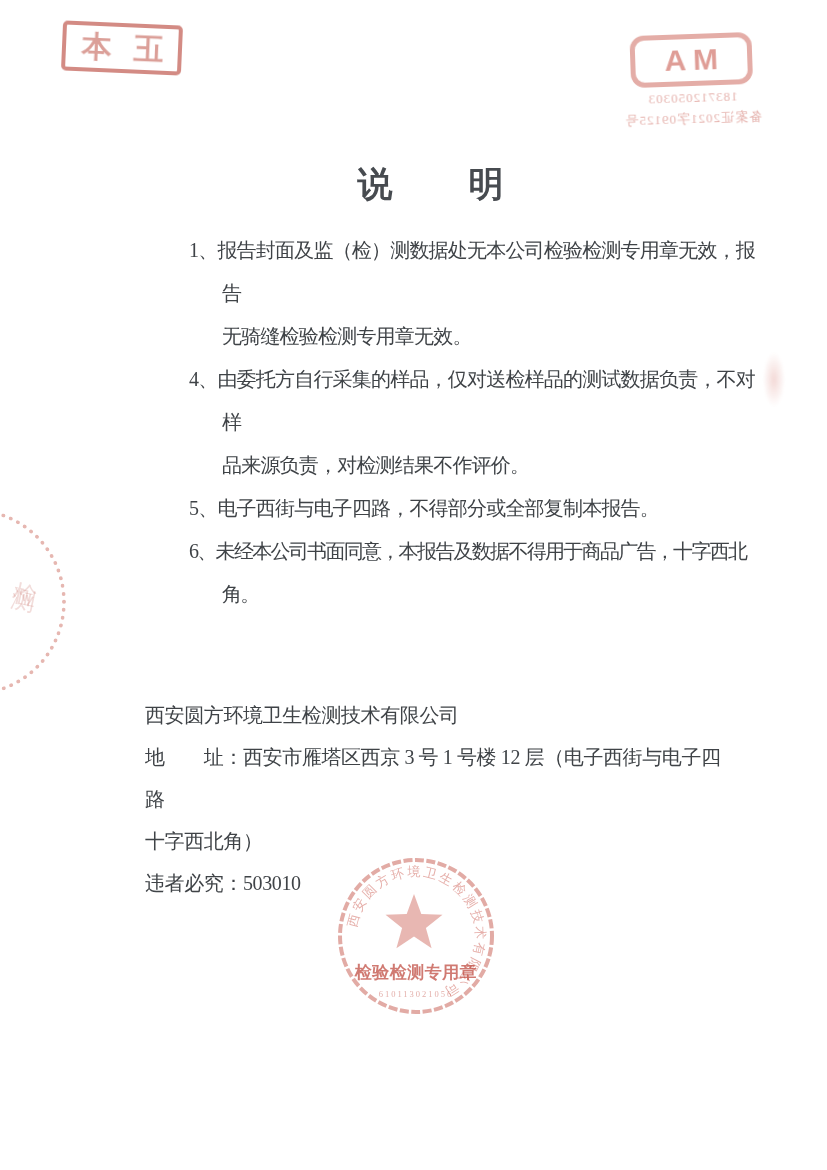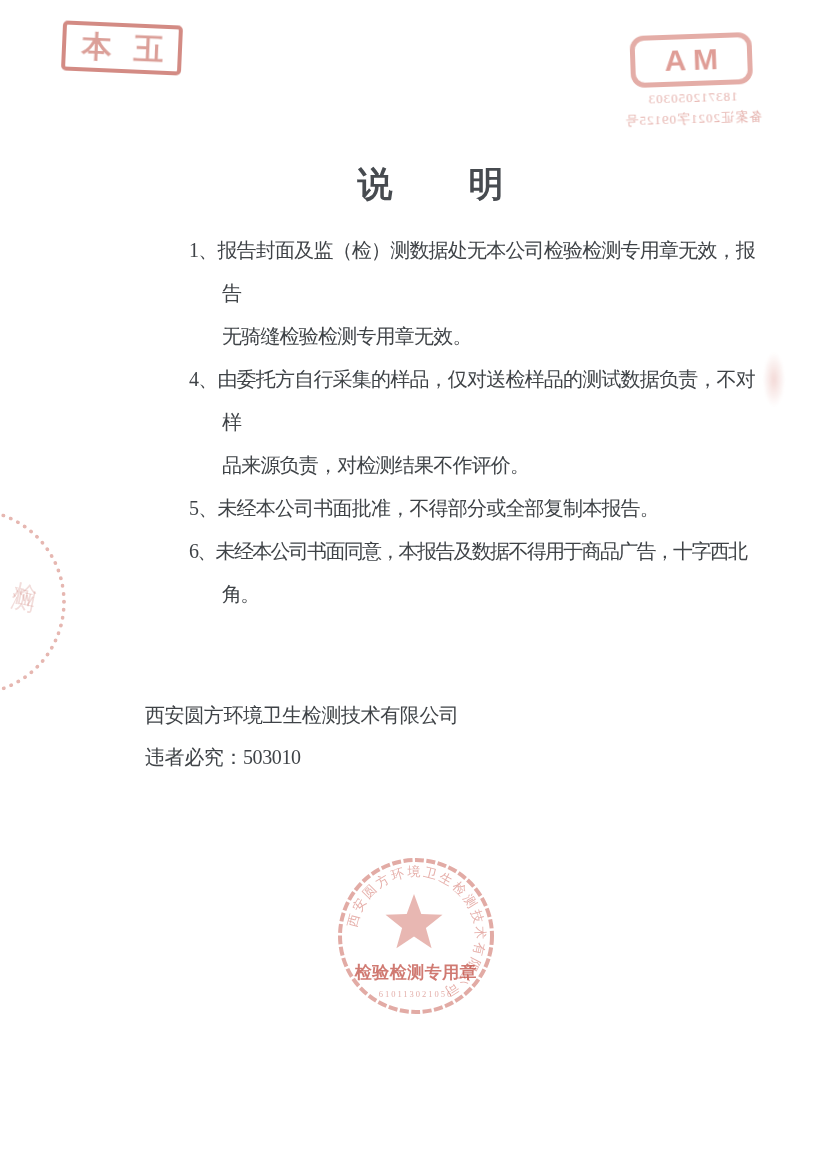--- a/index.html
+++ b/index.html
@@ -130,26 +130,28 @@
     <div class="am-line">备案证2021字09125号</div>
   </div>
 
   <div class="doc-title">说　　明</div>
 
   <div class="notes">
     <p class="note"><span>1、</span><span>报告封面及监（检）测数据处无本公司检验检测专用章无效，报告
 无骑缝检验检测专用章无效。</span></p>
     <p class="note"><span>4、</span><span>由委托方自行采集的样品，仅对送检样品的测试数据负责，不对样
 品来源负责，对检测结果不作评价。</span></p>
-    <p class="note"><span>5、</span><span>未经本公司书面批准，不得部分或全部复制本报告。</span></p>
+    <p class="note"><span>5、</span><span>电子西街与电子四路，不得部分或全部复制本报告。</span></p>
     <p class="note tight"><span>6、</span><span>未经本公司书面同意，本报告及数据不得用于商品广告，十字西北角。</span></p>
   </div>
 
   <div class="contact">
     <div class="crow">西安圆方环境卫生检测技术有限公司</div>
+    <div class="crow"><span>地　　址：</span><span>西安市雁塔区西京 3 号 1 号楼 12 层（电子西街与电子四路
+十字西北角）</span></div>
     <div class="crow"><span>违者必究：</span><span>503010</span></div>
   </div>
 
   <div class="stamp stamp-left">
     <span class="faint-glyphs">检测</span>
   </div>
 
   <svg class="stamp stamp-seal" viewBox="0 0 170 170" xmlns="http://www.w3.org/2000/svg">
     <circle cx="85" cy="85" r="76" fill="none" stroke="rgba(198,88,76,0.5)" stroke-width="4" stroke-dasharray="9 2.5"></circle>
     <path d="M83,43 L90.3,62.9 L111.5,63.7 L94.9,76.9 L100.6,97.3 L83,85.5 L65.4,97.3 L71.1,76.9 L54.5,63.7 L75.7,62.9 Z" fill="rgba(200,84,72,0.42)"></path>

